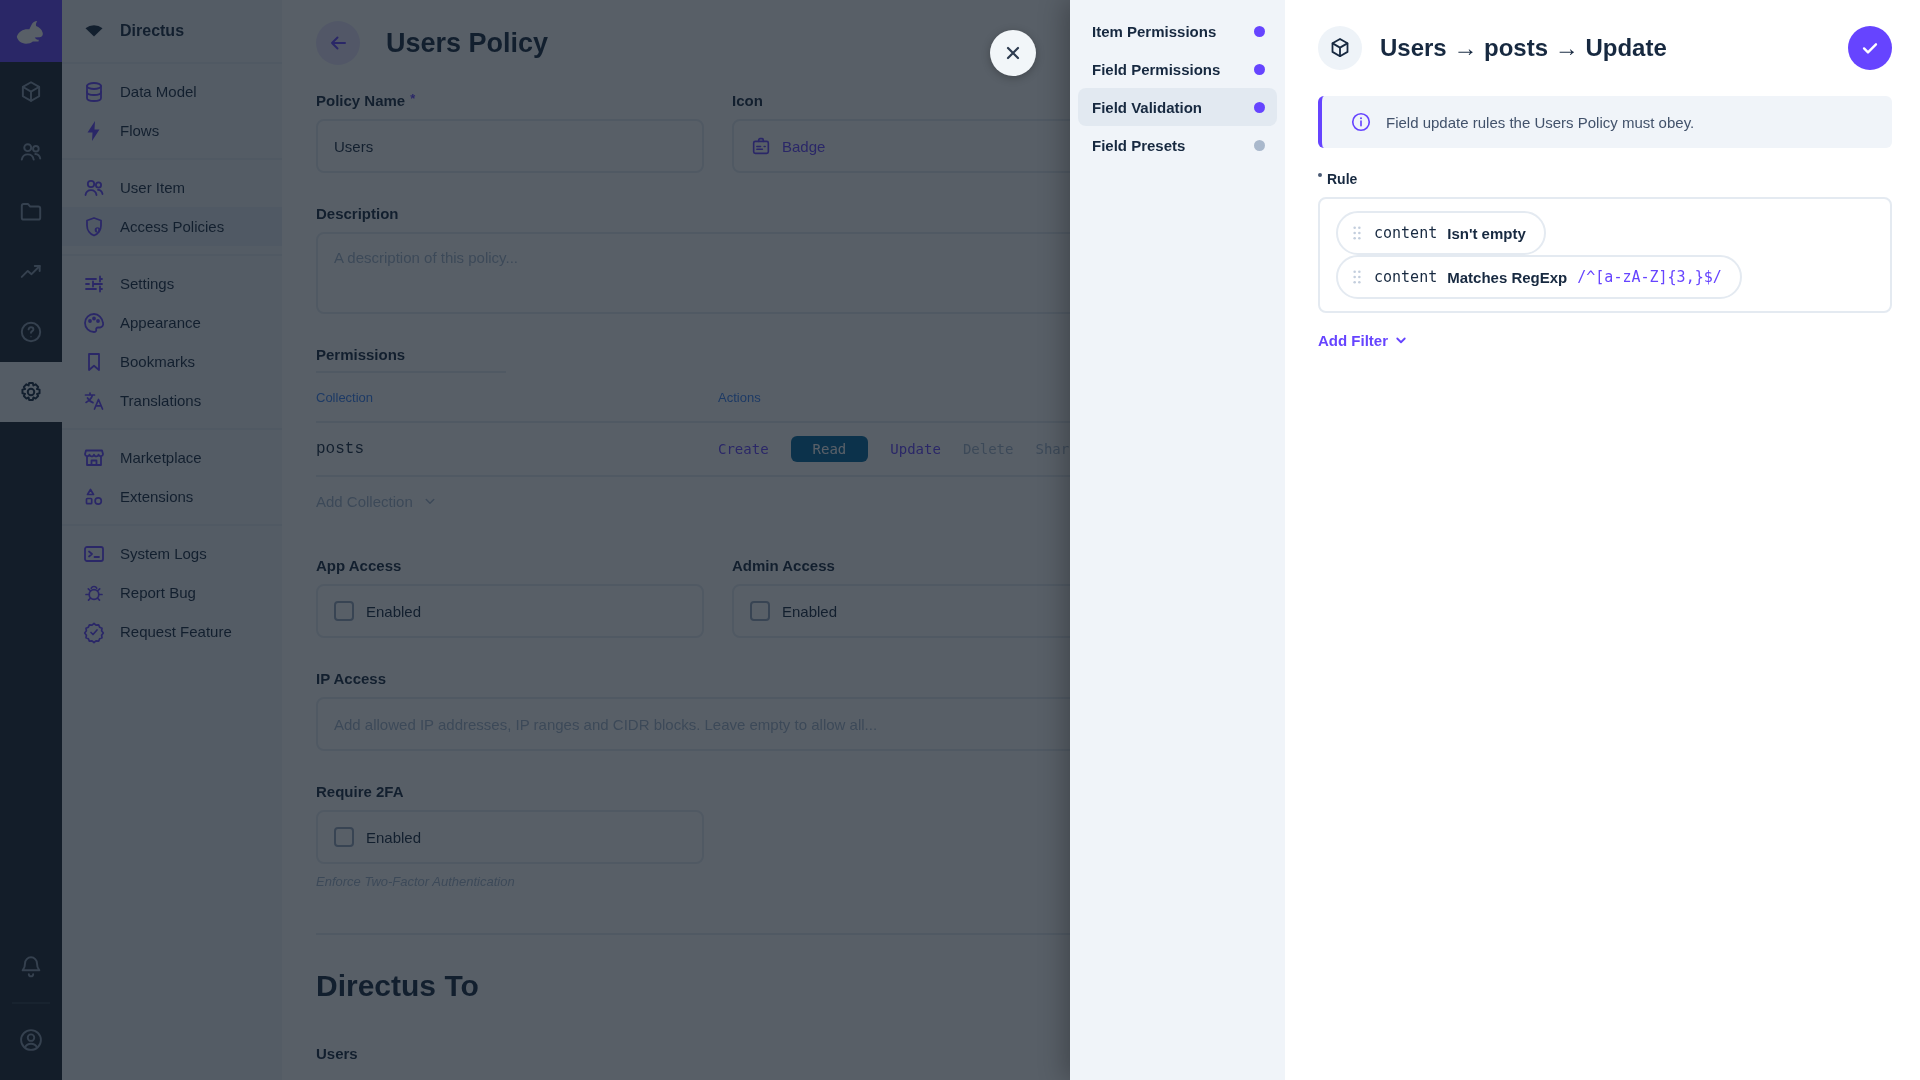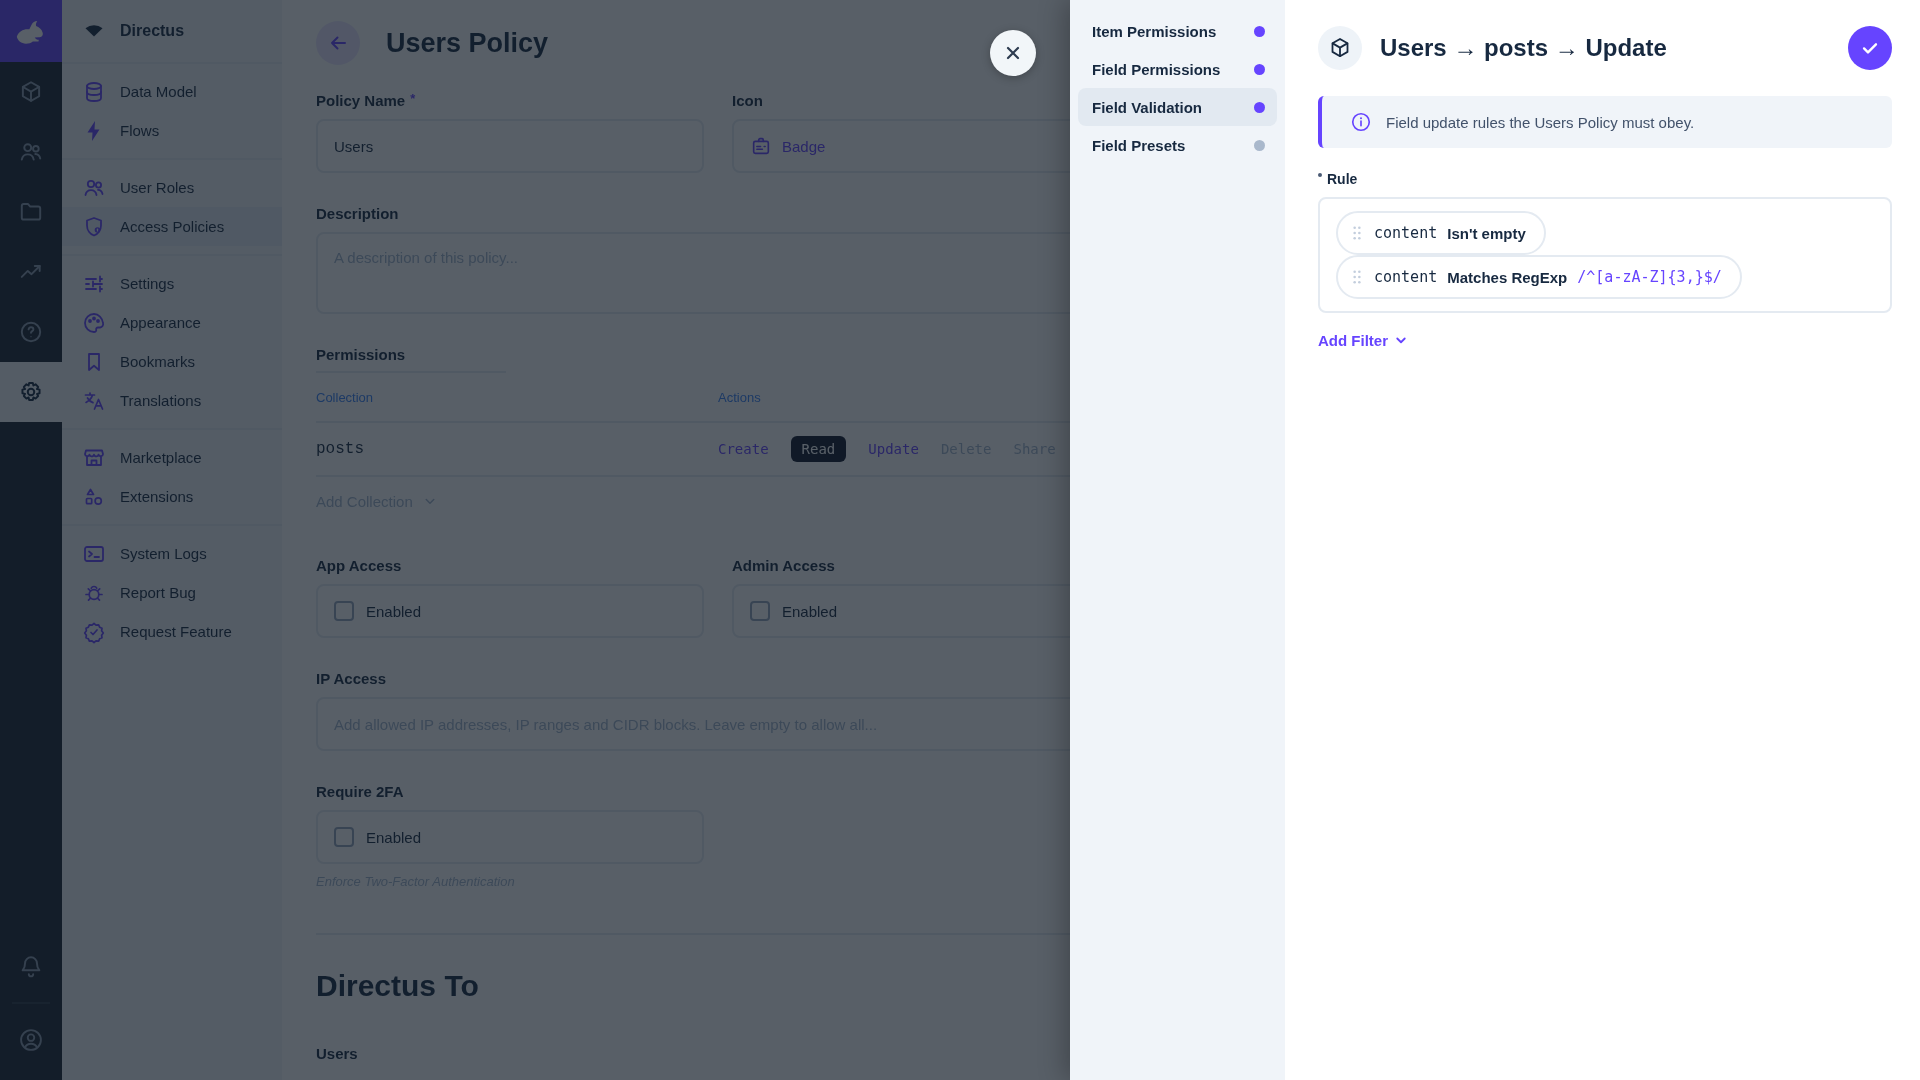--- a/index.html
+++ b/index.html
@@ -52,21 +52,21 @@
 
   .perm-heading { font-size:15px; font-weight:600; padding-bottom:8px; border-bottom:2px solid #e4eaf1; width:190px; }
   .perm-table { width:804px; }
   .perm-head-row, .perm-row, .perm-add-row { display:flex; align-items:center; }
   .perm-head-row { height:48px; color:#3b82f6; font-size:13px; }
   .perm-row { height:56px; border-top:2px solid #e4eaf1; border-bottom:2px solid #e4eaf1; }
   .perm-add-row { height:48px; color:#a2b5cd; font-size:15px; gap:8px; cursor:pointer; }
   .col-collection { width:402px; }
   .actions-cell { display:flex; align-items:center; gap:22px; font-family:"DejaVu Sans Mono", monospace; font-size:14px; }
   .act { cursor:pointer; color:#6644ff; }
-  .act.active { background:#0f172a; color:#fff; padding:5px 11px; border-radius:6px; }
+  .act.active { background:#0369a1; color:#fff; padding:5px 22px; border-radius:6px; }
   .act.disabled { color:#a2b5cd; }
 
   .assigned { margin-top:44px; border-top:2px solid #e4eaf1; padding-top:34px; width:804px; }
   .assigned-title { font-size:30px; font-weight:800; }
   .assigned-users-label { margin-top:42px; font-size:15px; font-weight:600; }
 
   
   .overlay { position:absolute; left:0; top:0; width:1070px; height:1080px;
     background:rgba(17,27,39,0.70); z-index:10; }
   .close-btn { position:absolute; left:990px; top:30px; width:46px; height:46px; border-radius:50%;
@@ -210,21 +210,21 @@
     <div class="nav-divider"></div>
     <div class="nav-item">
       <span class="nicon">
           <svg width="24" height="24" viewBox="0 0 24 24" fill="none" stroke="currentColor" stroke-width="1.8" stroke-linecap="round" stroke-linejoin="round">
             <circle cx="9" cy="8" r="3.2"></circle>
             <path d="M3.5 19c.6-3 2.8-4.8 5.5-4.8s4.9 1.8 5.5 4.8"></path>
             <circle cx="16.5" cy="9" r="2.6"></circle>
             <path d="M16 13.9c2.4.1 4 1.7 4.5 4.1"></path>
           </svg>
         </span>
-      <span>User Roles</span>
+      <span>User Item</span>
     </div>
     <div class="nav-item active">
       <span class="nicon">
           <svg width="24" height="24" viewBox="0 0 24 24" fill="none" stroke="currentColor" stroke-width="1.8" stroke-linejoin="round">
             <path d="M12 3l7 2.5v5c0 4.5-3 8.5-7 10-4-1.5-7-5.5-7-10v-5z"></path>
             <circle cx="15.5" cy="15" r="2.8" fill="currentColor" stroke="none"></circle>
             <circle cx="15.5" cy="14.4" r="0.8" fill="#f0f4f9" stroke="none"></circle>
             <path d="M15.5 15v1.5" stroke="#f0f4f9" stroke-width="1.2"></path>
           </svg>
         </span>

